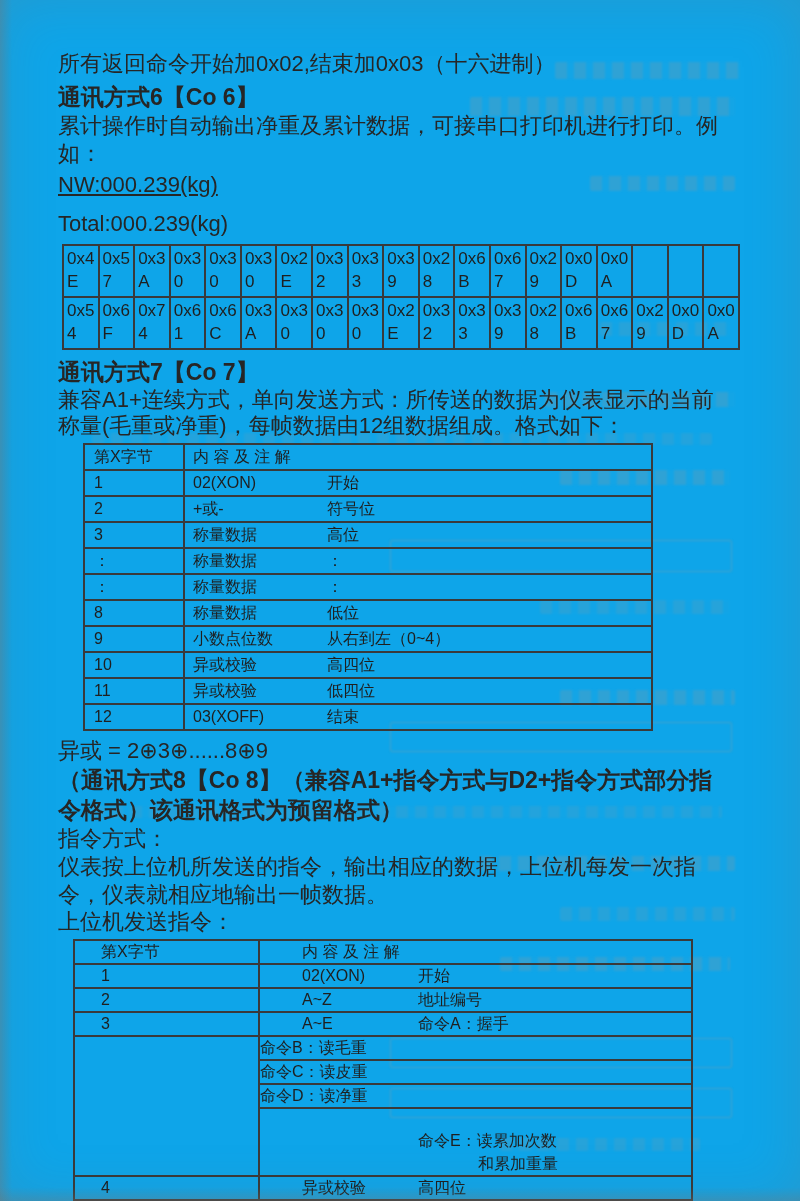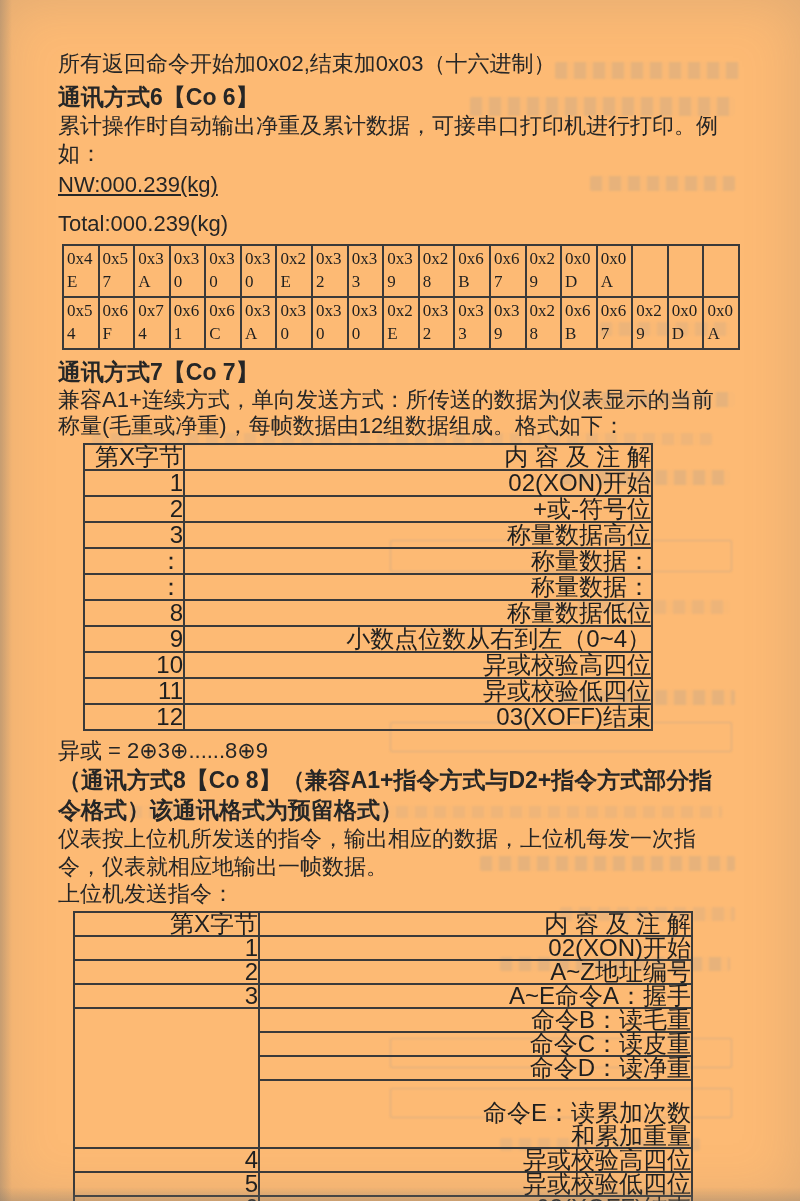--- a/index.html
+++ b/index.html
@@ -4,46 +4,46 @@
 <style>
   html,body{margin:0;padding:0;}
   body{
     width:800px;height:1201px;
     background:#e8e6e2;
     font-family:"Liberation Sans","DejaVu Sans",sans-serif;
     color:#262626;
   }
   .page{
     position:relative;width:800px;height:1201px;overflow:hidden;
-    background:#fdba74;
+    background:#0ea5e9;
     box-shadow:inset 0 0 55px rgba(120,115,108,0.22);
   }
   .edge-left{position:absolute;left:0;top:0;width:12px;height:1201px;
     background:linear-gradient(90deg,rgba(120,116,110,0.35),rgba(120,116,110,0));}
   .edge-bottom{position:absolute;left:0;bottom:0;width:800px;height:14px;
     background:linear-gradient(0deg,rgba(120,116,110,0.30),rgba(120,116,110,0));}
   .content{position:absolute;left:58px;top:50px;width:692px;}
 
   .tline{font-size:22px;line-height:28px;}
   .heading{font-size:23px;line-height:30px;font-weight:bold;}
   .mono-line{font-size:22px;line-height:27px;margin-top:12px;}
 
   
-  table.hexgrid{border-collapse:collapse;table-layout:fixed;width:678px;margin:7px 0 0 4px;font-family:Liberation Serif, serif;}
+  table.hexgrid{border-collapse:collapse;table-layout:fixed;width:678px;margin:7px 0 0 4px;}
   table.hexgrid td{
     border:2px solid #3a3a3a;height:48px;vertical-align:top;
     font-size:17px;line-height:23px;padding:1px 0 1px 3px;color:#1f1f1f;
   }
 
   
   table.ptable{border-collapse:collapse;background:transparent;}
   table.ptable td{
-    border:2px solid #3a3a3a;font-size:24px;line-height:22px;
+    border:2px solid #3a3a3a;font-size:16px;line-height:22px;
     padding:0;height:24px;vertical-align:middle;color:#1f1f1f;
-    font-weight:normal;text-align:right;white-space:nowrap;
+    font-weight:normal;text-align:left;white-space:nowrap;
   }
   table.co7{width:570px;margin:4px 0 0 25px;}
   table.co7 td.c1{width:89px;padding-left:9px;}
   table.co7 td.c2{padding-left:8px;}
   table.co7 .val{display:inline-block;width:134px;}
   table.co8{width:620px;margin:4px 0 0 15px;}
   table.co8 td{height:22px;}
   table.co8 td.c1{width:157px;padding-left:26px;}
   table.co8 td.c2{padding-left:42px;}
   table.co8 .val{display:inline-block;width:116px;}
@@ -291,20 +291,21 @@
           <td class="c1">12</td>
           <td class="c2"><span class="val">03(XOFF)</span><span>结束</span></td>
         </tr>
       </tbody>
     </table>
 
     <div class="tline" style="margin-top:6px;">异或 = 2⊕3⊕......8⊕9</div>
 
     <div class="heading">（通讯方式8【Co 8】（兼容A1+指令方式与D2+指令方式部分指</div>
     <div class="heading">令格式）该通讯格式为预留格式）</div>
+    <div class="tline">指令方式：</div>
     <div class="tline">仪表按上位机所发送的指令，输出相应的数据，上位机每发一次指</div>
     <div class="tline">令，仪表就相应地输出一帧数据。</div>
     <div class="tline" style="line-height:26px;">上位机发送指令：</div>
 
     <table class="ptable co8">
       <tbody>
         <tr>
           <td class="c1">第X字节</td>
           <td class="c2">内 容 及 注 解</td>
         </tr>

